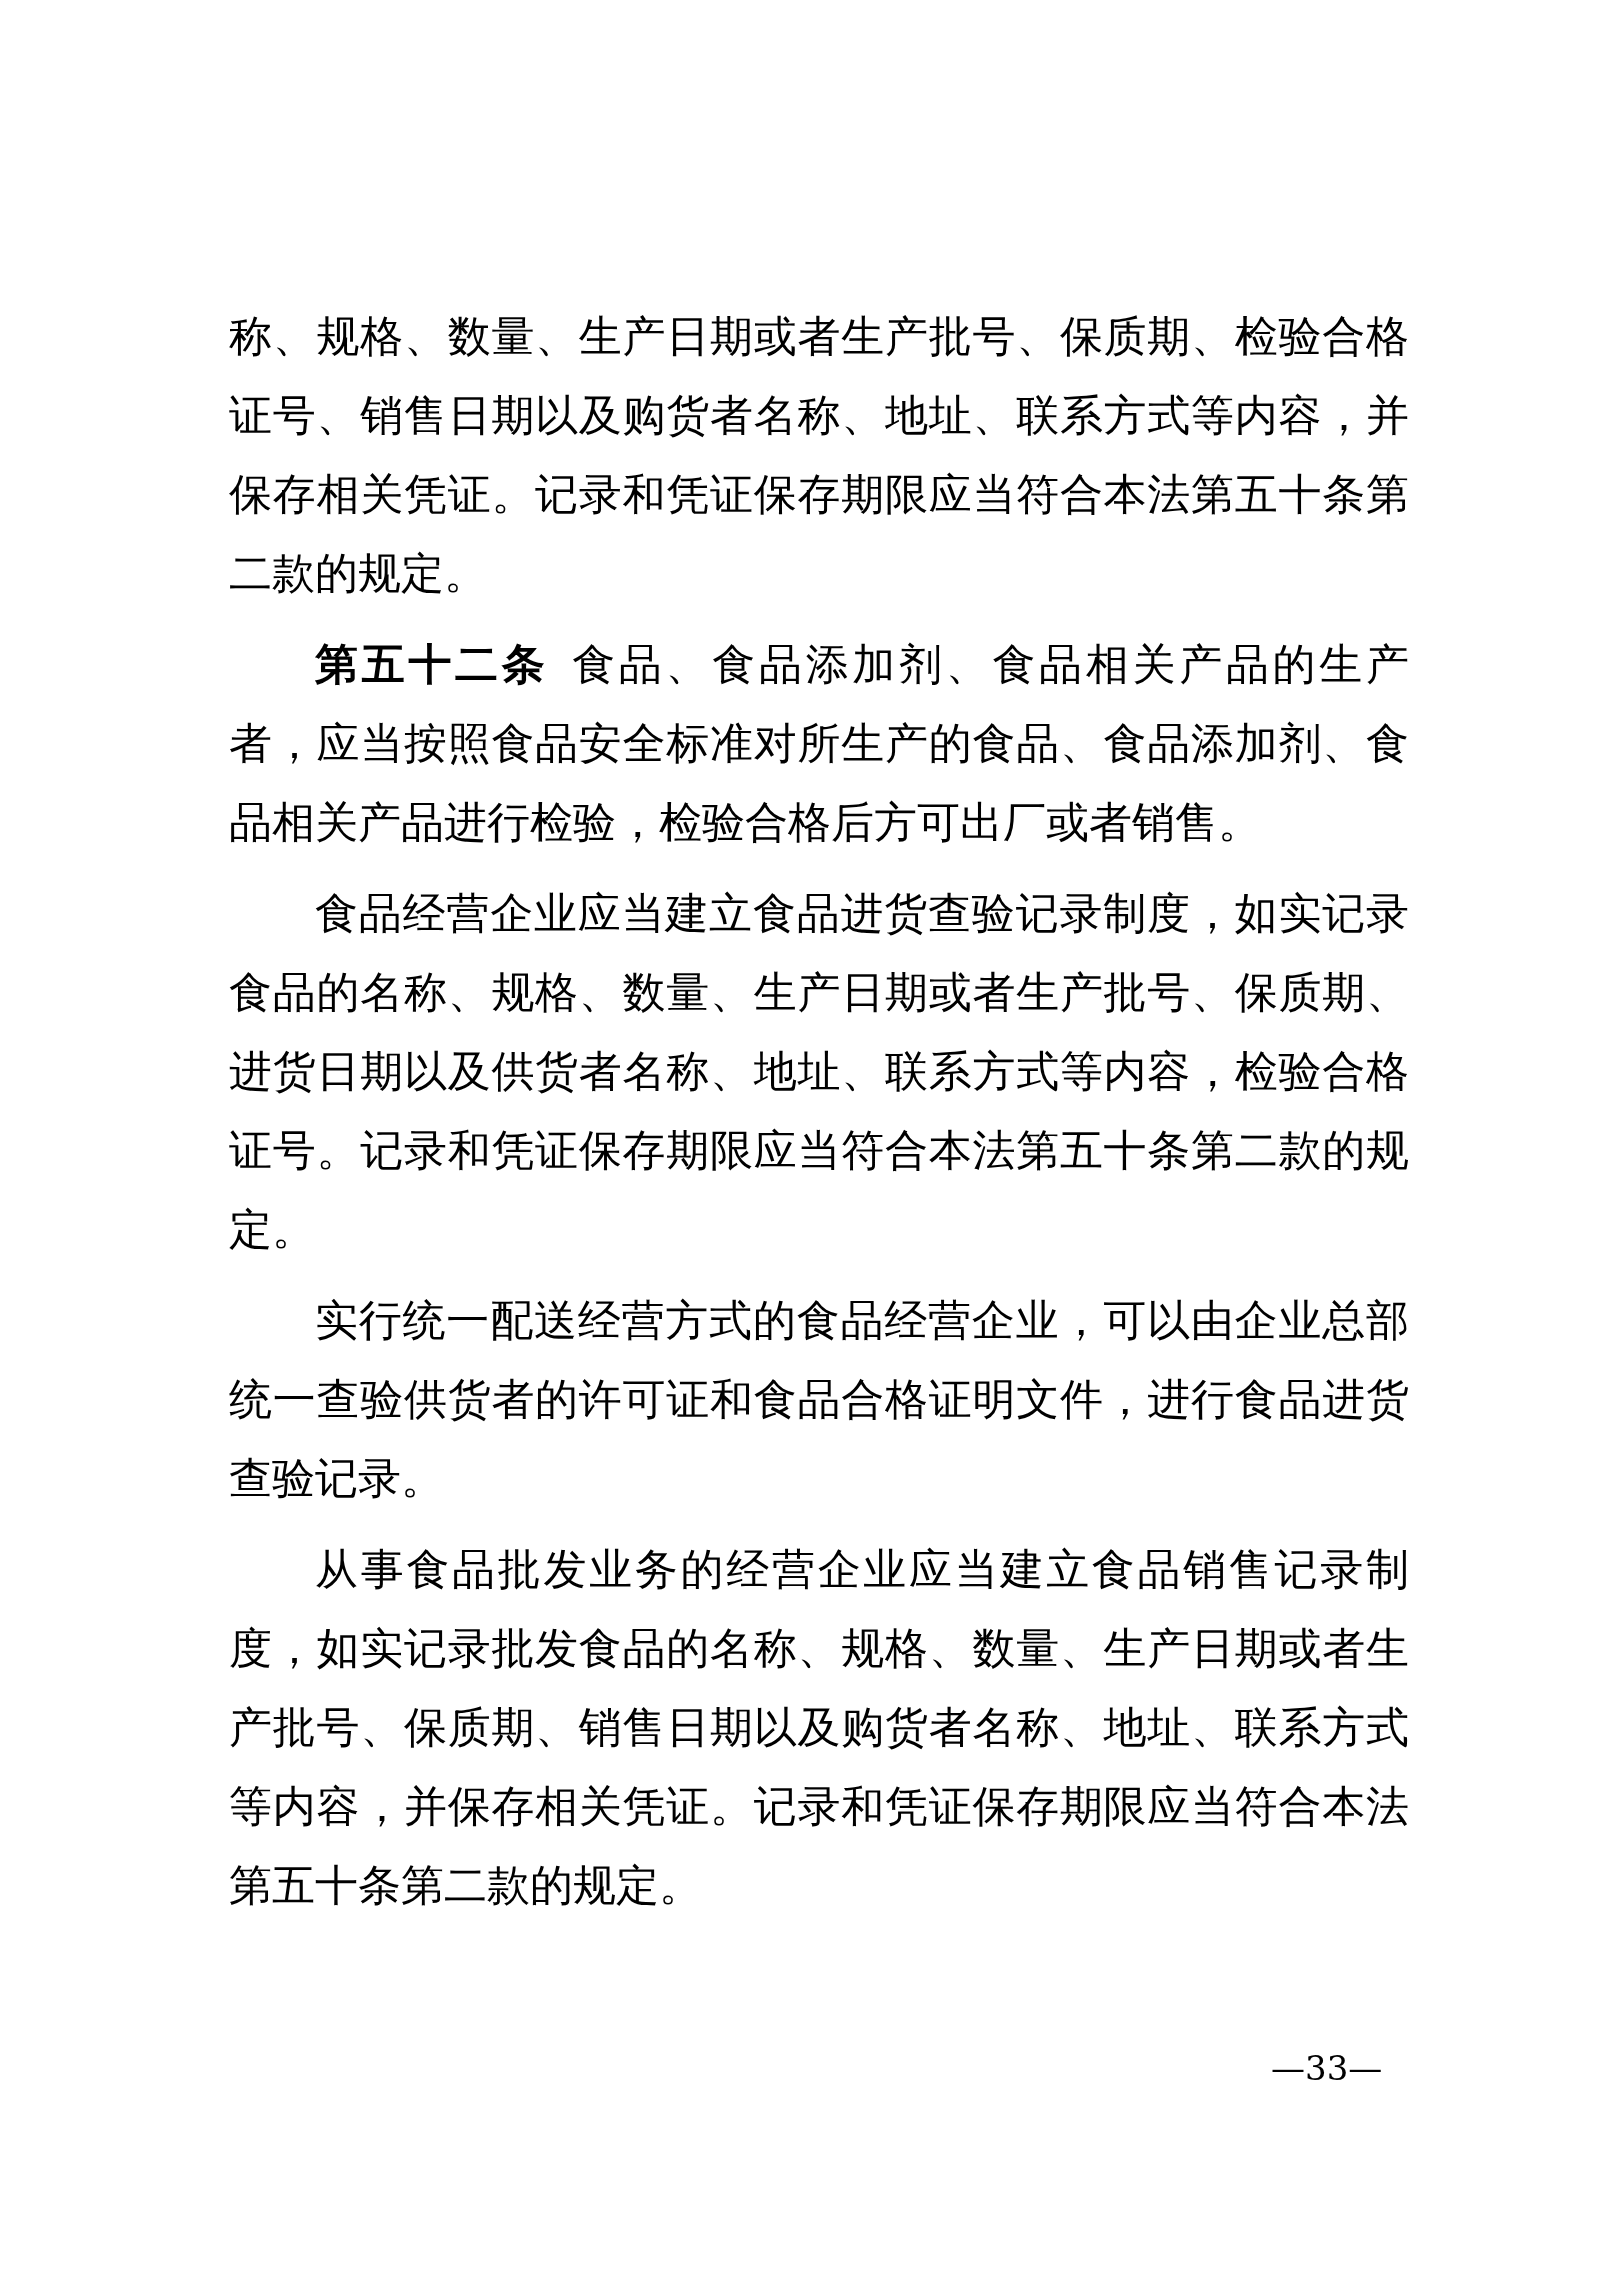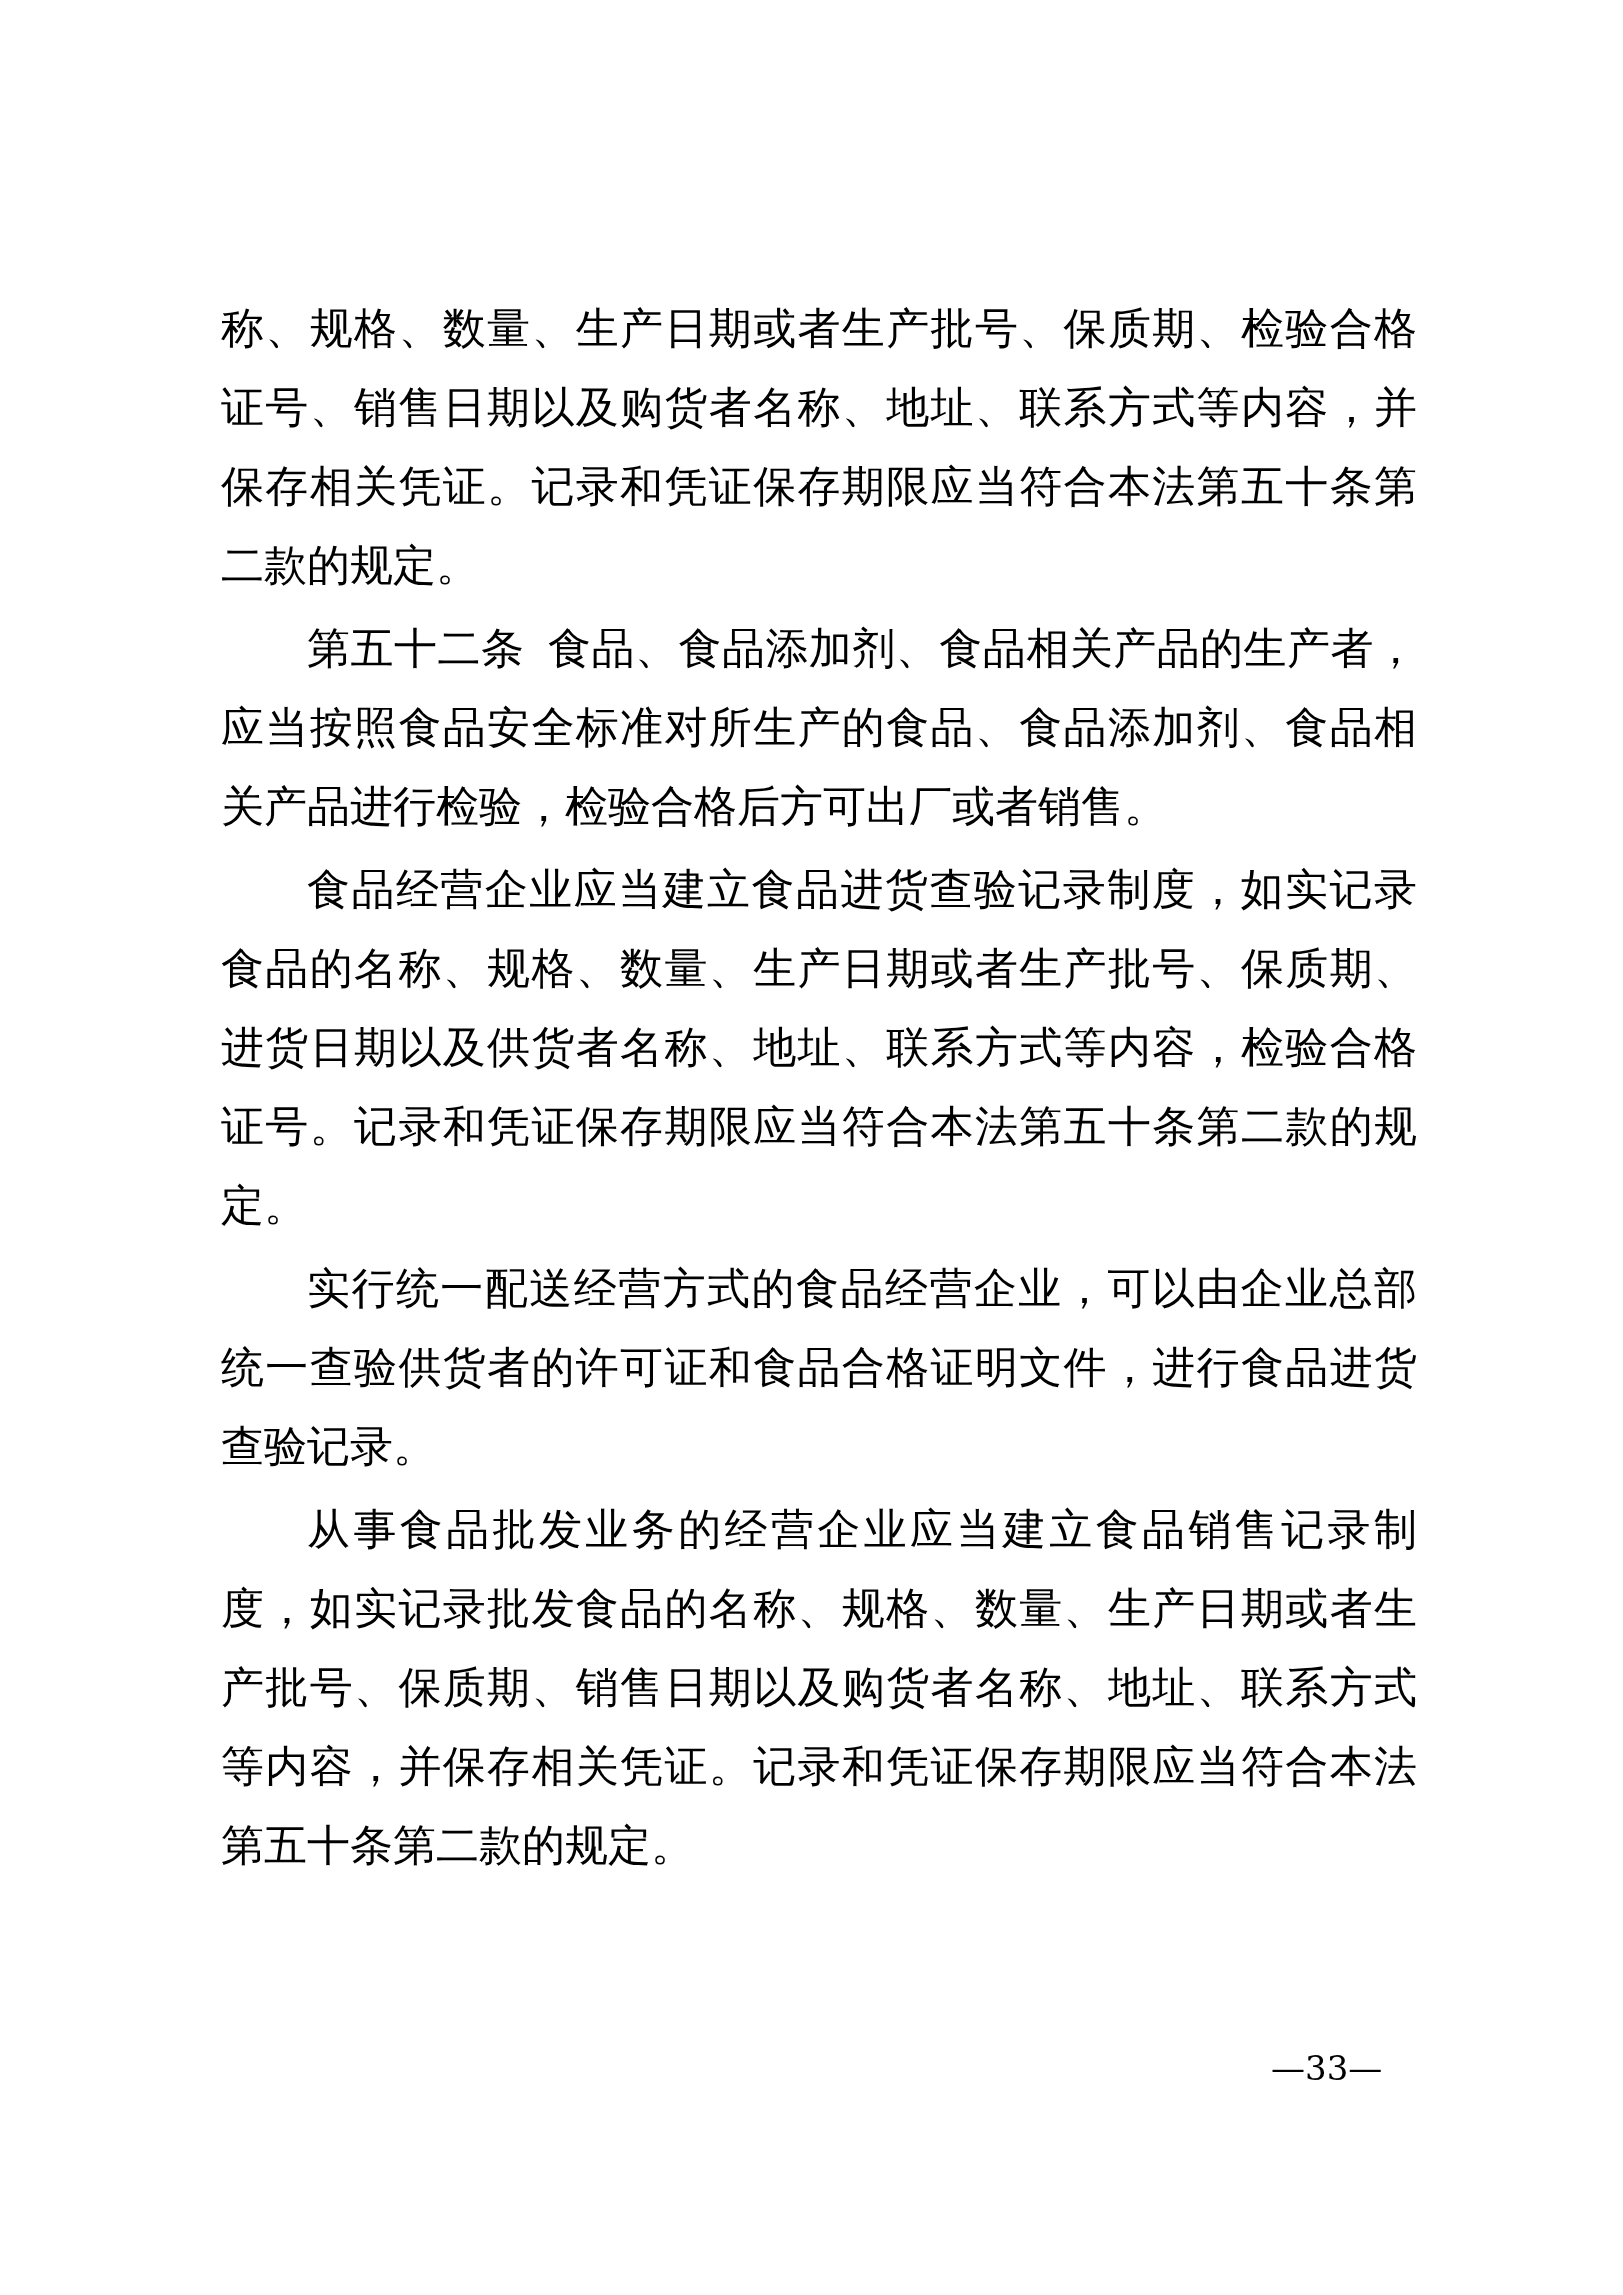--- a/index.html
+++ b/index.html
@@ -21,29 +21,29 @@
     width: 1204px;
     color: #000000;
     font-family: "DejaVu Serif", "Liberation Serif", serif;
     font-size: 43px;
     line-height: 79px;
     text-align: justify;
     text-justify: inter-character;
     letter-spacing: 0;
   }
   .para {
-    margin: 4px;
+    margin: 12px;
     padding: 0;
     text-indent: 2em;
   }
   .para.no-indent {
     text-indent: 0;
   }
   .article-lead {
-    font-weight: normal;
+    font-weight: bold;
     font-family: "DejaVu Sans", "Liberation Sans", sans-serif;
   }
   .article-lead:empty {
     display: none;
   }
   .article-lead:not(:empty) {
     margin-right: 0.55em;
   }
   .page-footer {
     position: absolute;

